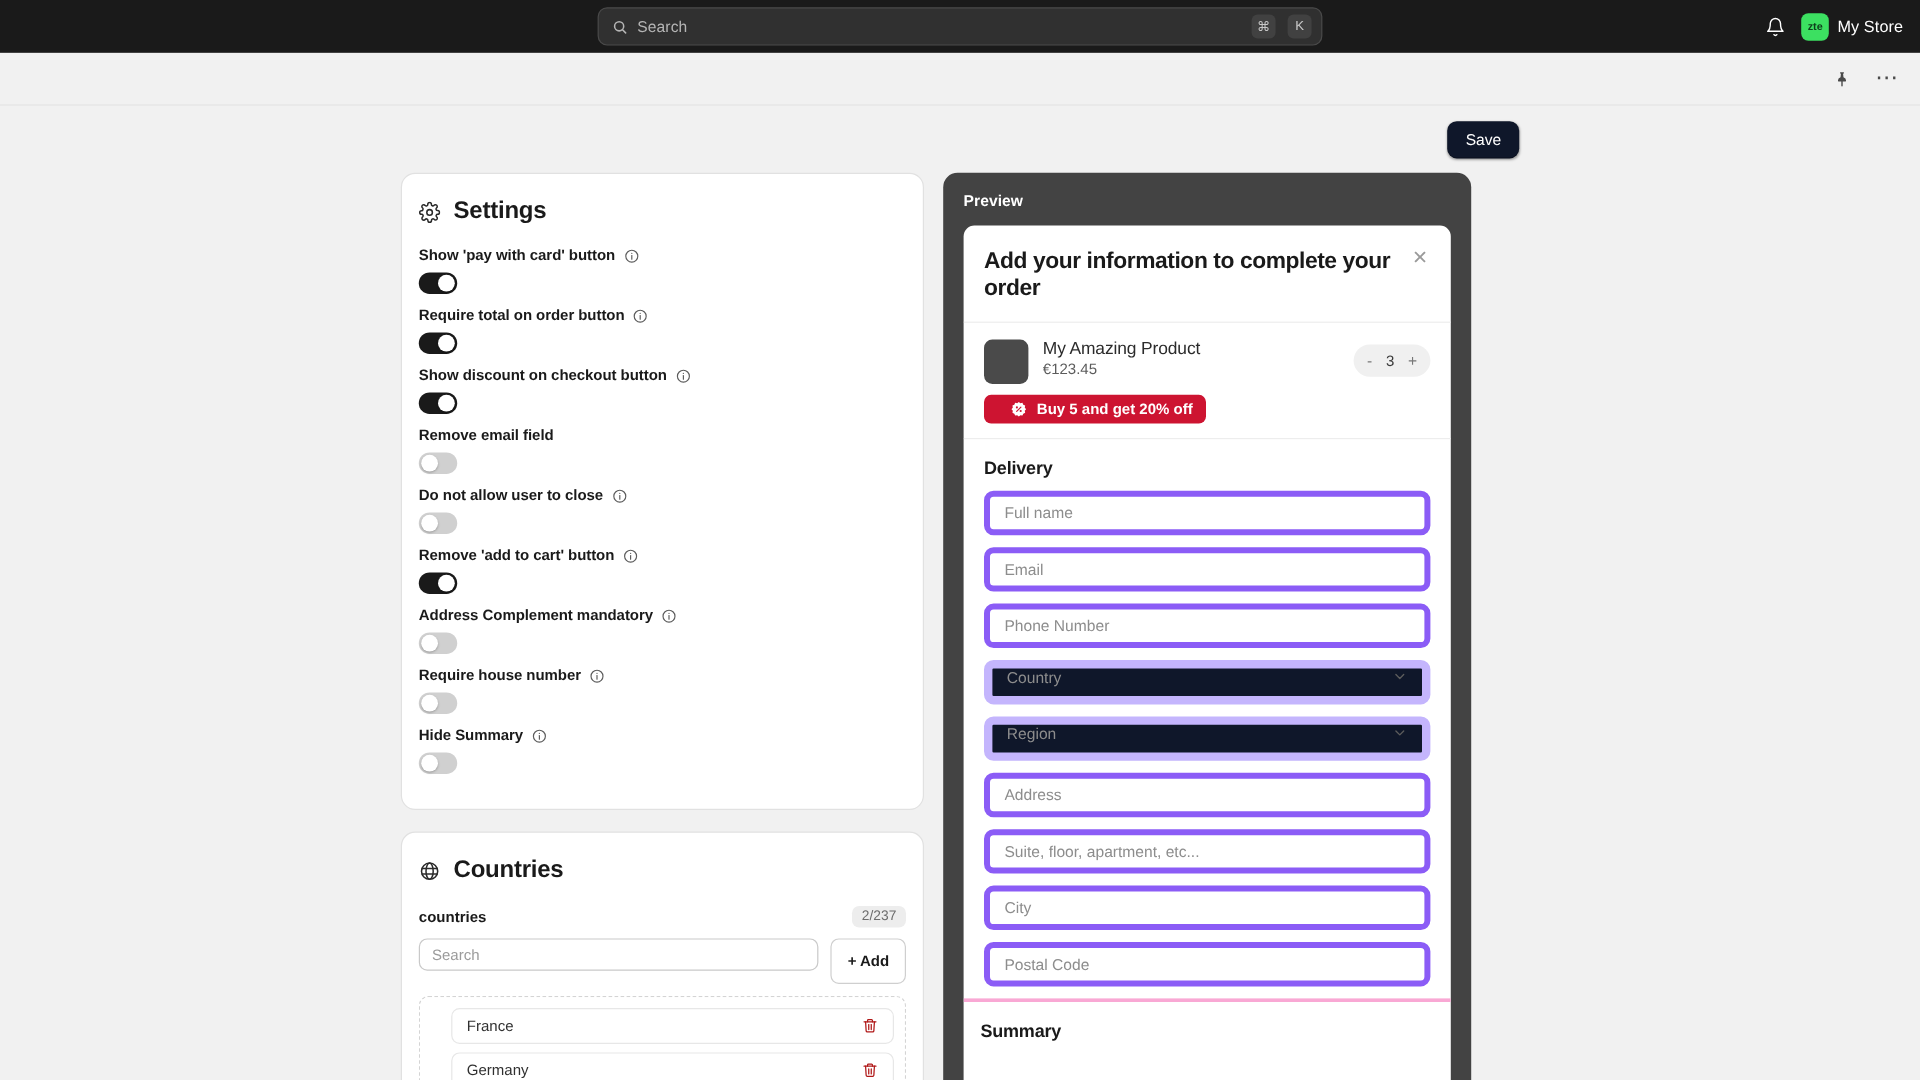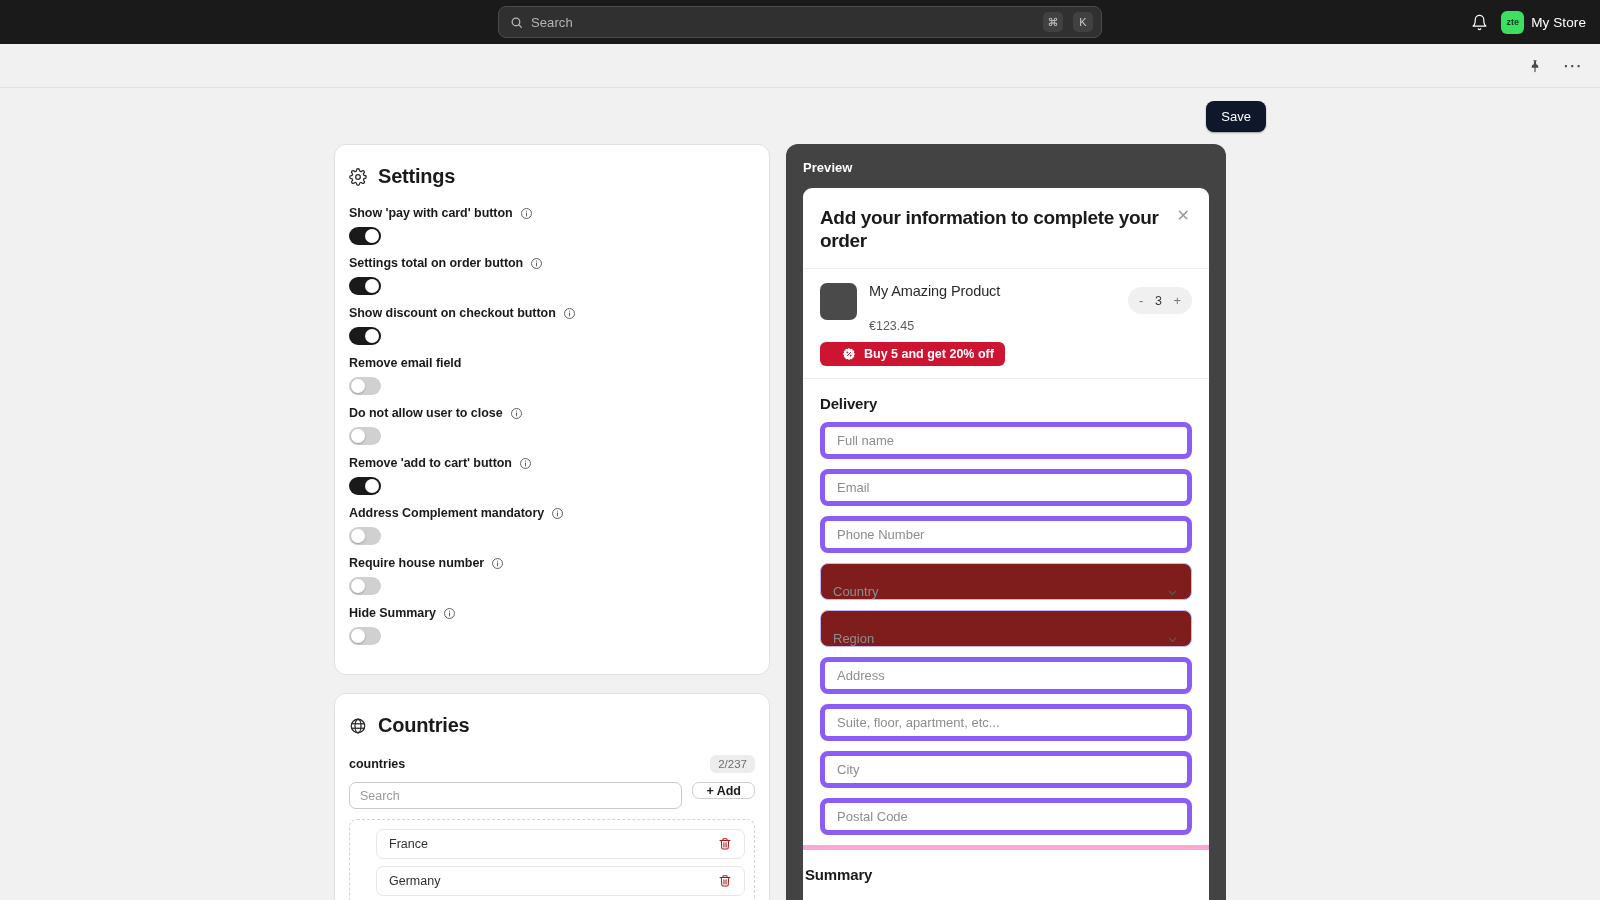--- a/index.html
+++ b/index.html
@@ -244,21 +244,21 @@
     border-radius: 7px;
     background: #fff;
     font-size: 12.5px;
     padding: 0 10px;
     font-family: "Liberation Sans", sans-serif;
     color: #1a1a1a;
     outline: none;
   }
   .country-search::placeholder { color: #9b9b9b; }
   .add-btn {
-    height: 17px;
+    height: 38px;
     border: 1px solid #cfcfcf;
     border-radius: 7px;
     background: #fff;
     font-size: 12.5px;
     font-weight: 700;
     color: #1a1a1a;
     padding: 0 13px;
     cursor: pointer;
     font-family: "Liberation Sans", sans-serif;
     white-space: nowrap;
@@ -360,21 +360,21 @@
   .product-info { flex: 1; }
   .product-name {
     font-size: 14.5px;
     color: #2b2b2b;
     font-weight: 400;
     letter-spacing: -.1px;
   }
   .product-price {
     font-size: 12.5px;
     color: #5c5c5c;
-    margin-top: 20px;
+    margin-top: 2px;
   }
   .qty-stepper {
     background: #f0f0f0;
     border-radius: 14px;
     height: 27px;
     display: flex;
     align-items: center;
     gap: 11px;
     padding: 0 11px;
     flex: none;
@@ -427,39 +427,39 @@
     color: #1a1a1a;
     padding: 0 12px;
     font-family: "Liberation Sans", sans-serif;
     outline: none;
     margin-bottom: 10px;
     display: block;
   }
   .field::placeholder { color: #8d8d8d; }
   .select-field {
     height: 37px;
-    border: 1px solid #c4b5fd;
+    border: 7px solid #c4b5fd;
     border-radius: 8px;
-    background: #7f1d1d;
-    display: flex;
-    align-items: flex-end;
+    background: #0f172a;
+    display: flex;
+    align-items: flex-start;
     padding: 0 12px;
     margin-bottom: 10px;
     cursor: pointer;
   }
   .select-field .sel-text {
     flex: 1;
     font-size: 13px;
     color: #8d8d8d;
   }
   .chev { color: #5c5c5c; display: flex; align-items: center; }
 
   .summary-section {
-    padding: 16px 17px 0 2px;
-    border-top: 5px solid #f9a8d4;
+    padding: 16px 17px 0 14px;
+    border-top: 3px solid #f9a8d4;
     margin-top: 6px;
   }
 </style>
 </head>
 <body>
 
 <div class="topbar">
 
   <div class="topbar-search-wrap">
     <div class="topbar-search">
@@ -527,21 +527,21 @@
                   <circle cx="12" cy="7.6" r="1.05" fill="#5c5c5c" stroke="none"></circle>
                 </svg>
               </span>
             </div>
             <div class="toggle on">
               <span class="knob"></span>
             </div>
           </div>
           <div class="setting">
             <div class="setting-label-row">
-              <span class="setting-label">Settings total on order button</span>
+              <span class="setting-label">Require total on order button</span>
               <span class="info-icon">
                 <svg width="13" height="13" viewBox="0 0 24 24" fill="none" stroke="#5c5c5c" stroke-width="1.8">
                   <circle cx="12" cy="12" r="9.2"></circle>
                   <line x1="12" y1="11" x2="12" y2="16.5" stroke-linecap="round"></line>
                   <circle cx="12" cy="7.6" r="1.05" fill="#5c5c5c" stroke="none"></circle>
                 </svg>
               </span>
             </div>
             <div class="toggle on">
               <span class="knob"></span>

